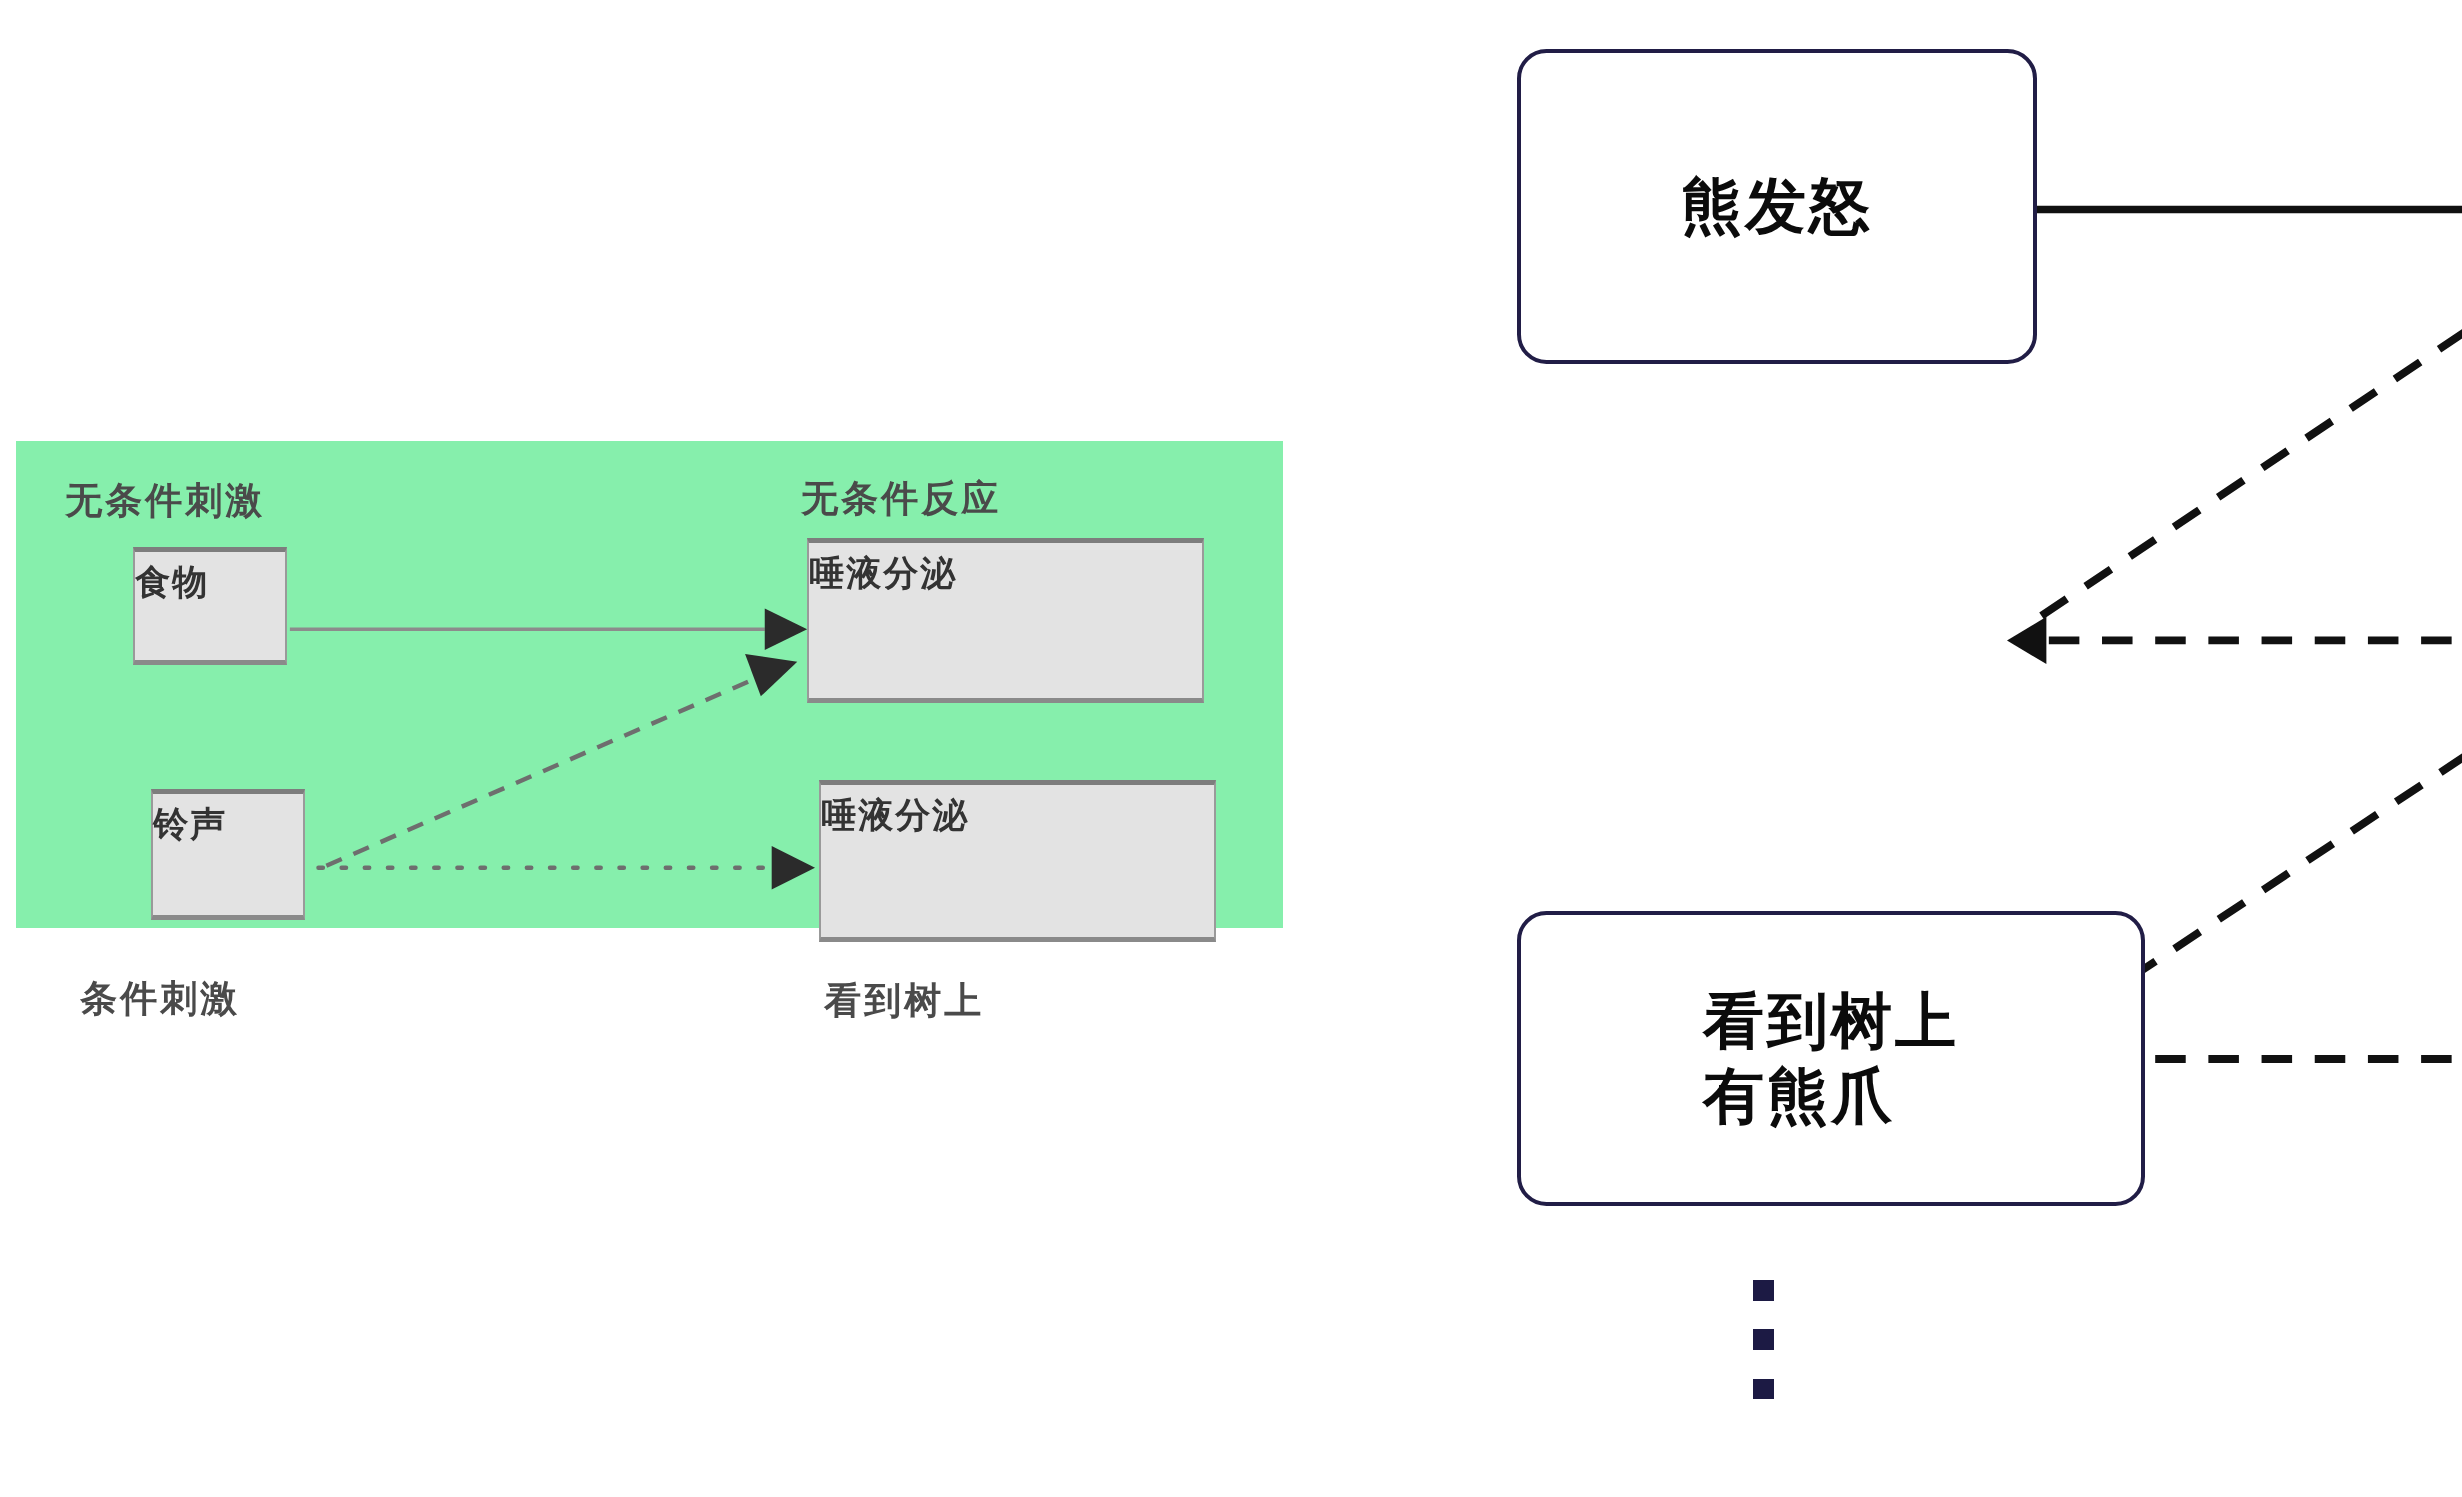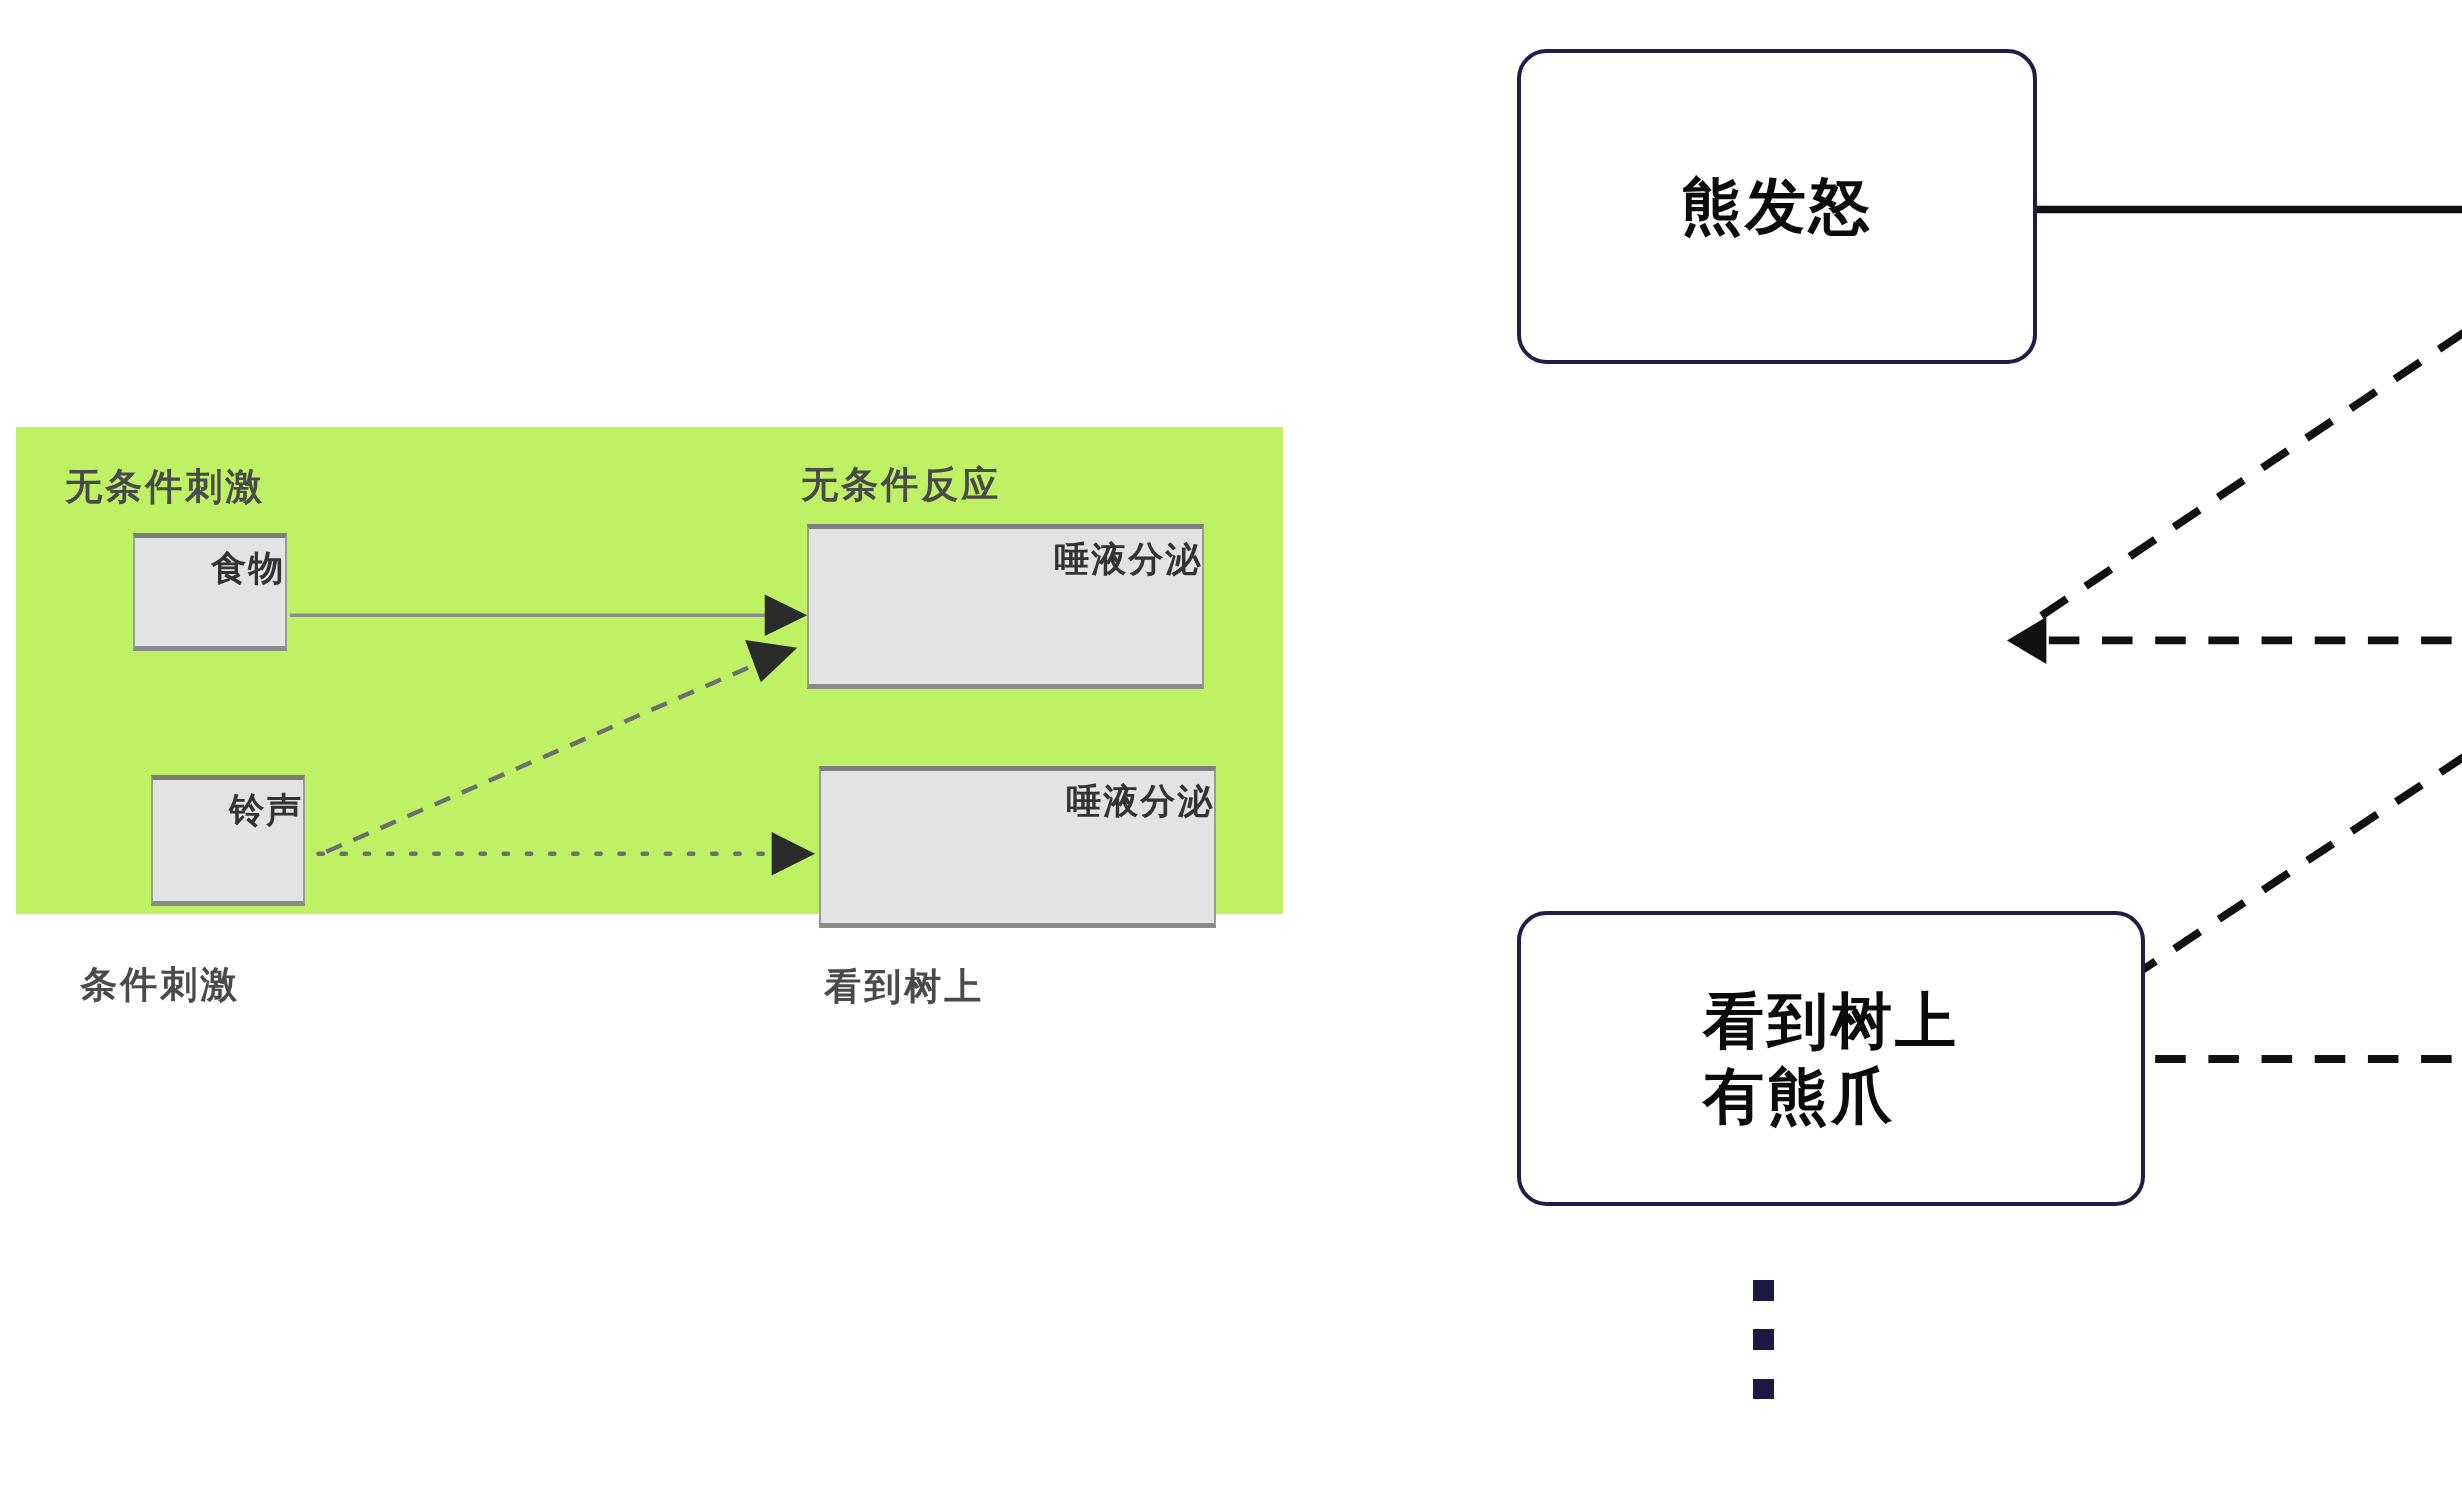--- a/index.html
+++ b/index.html
@@ -5,39 +5,39 @@
 <style>
   html,body{margin:0;padding:0;background:#ffffff;}
   body{
     font-family:"Liberation Sans","DejaVu Sans",sans-serif;
     width:3306px;height:1498px;position:relative;overflow:hidden;
   }
   #stage{position:absolute;left:0;top:0;width:3306px;height:1498px;}
 
   
   #cc-panel{
-    position:absolute;left:16.3px;top:427px;width:1267px;height:487px;
-    background:#bef264;
+    position:absolute;left:16.3px;top:441px;width:1267px;height:487px;
+    background:#86efac;
   }
   .cc-head{
     position:absolute;color:#4a4a4a;font-size:37px;font-weight:700;
     letter-spacing:3px;white-space:nowrap;
   }
   #cc-label-us{left:49px;top:35px;}
   #cc-label-ur{left:785px;top:33px;}
   #cc-label-cs{left:64px;top:533px;}
   #cc-label-cr{left:808px;top:535px;}
 
   .cc-box{
     position:absolute;background:#e3e3e3;
     border:2px solid #9a9a9a;border-top:5.4px solid #7d7d7d;border-bottom:5.4px solid #8a8a8a;
     box-sizing:border-box;
   }
   .cc-box span{
-    position:absolute;left:0;right:0;top:6.9px;text-align:right;
+    position:absolute;left:0;right:0;top:6.9px;text-align:left;
     color:#333;font-size:35px;font-weight:700;letter-spacing:2px;white-space:nowrap;
   }
   #cc-box-food{left:117px;top:106px;width:154px;height:118px;}
   #cc-box-bell{left:135px;top:348px;width:154px;height:131px;}
   #cc-box-sal1{left:791px;top:97px;width:397px;height:165px;}
   #cc-box-sal2{left:803px;top:339px;width:397px;height:162px;}
 
   #cc-arrows{position:absolute;left:0;top:0;width:1267px;height:615px;}
 
   

